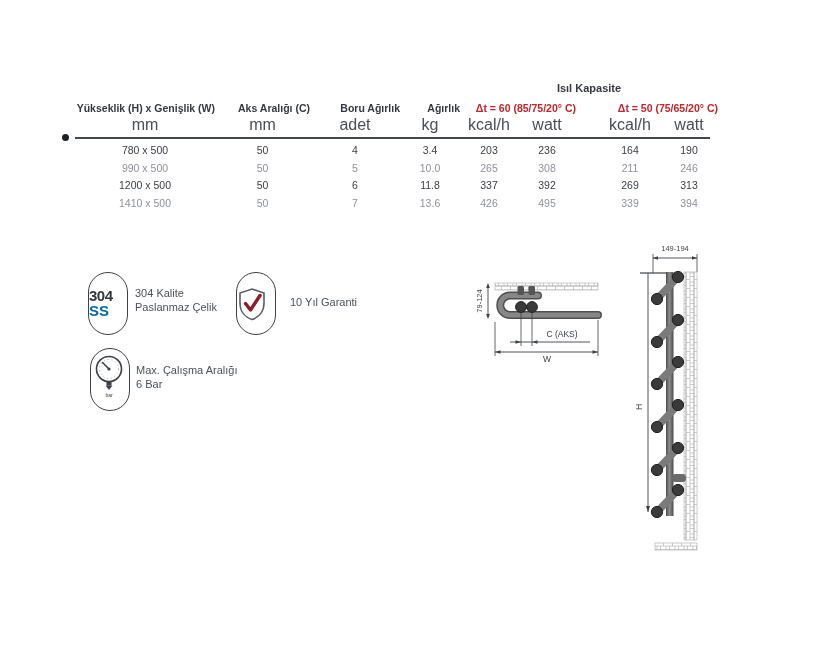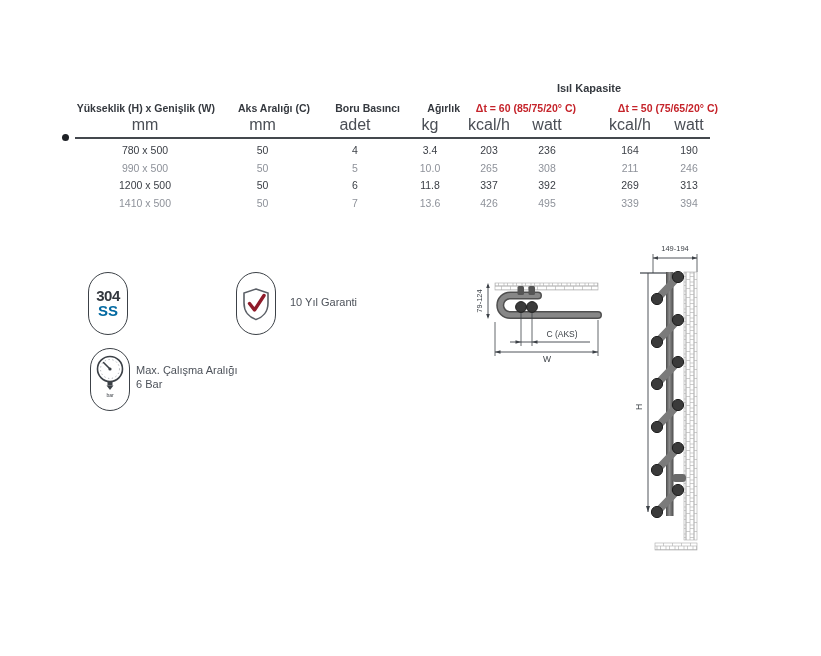--- a/index.html
+++ b/index.html
@@ -22,21 +22,21 @@
   .divider{position:absolute;top:55px;left:0;width:635px;height:2px;background:#44484e;}
   .bullet{position:absolute;top:52px;left:-13px;width:7px;height:7px;border-radius:50%;background:#1e2126;}
   .rows{position:absolute;top:60px;left:0;width:643px;}
   .row{position:relative;height:17.5px;}
   .cell{position:absolute;top:0;height:17.5px;line-height:17.5px;text-align:center;font-size:10.5px;}
   .row.dark .cell{color:#3a3e45;font-weight:normal;}
   .row.lite .cell{color:#8e929a;font-weight:normal;}
 
   
   .oval{position:absolute;width:40px;height:63px;border:1.6px solid #3c4147;border-radius:21px;
-        box-sizing:border-box;display:flex;flex-direction:column;align-items:center;justify-content:center;}
+        box-sizing:border-box;display:flex;flex-direction:column;justify-content:center;}
   .oval-304{left:88px;top:272px;}
   .t304{font-size:15px;font-weight:bold;color:#33373e;line-height:15px;letter-spacing:-0.5px;}
   .tss{font-size:15px;font-weight:bold;color:#0369a1;line-height:16px;}
   .oval-shield{left:236px;top:272px;}
   .oval-gauge{left:90px;top:348px;}
   .badge-text{position:absolute;font-size:11px;line-height:13.5px;color:#4d525a;}
   .bt1{left:135px;top:287px;}
   .bt2{left:290px;top:296px;}
   .bt3{left:136px;top:364px;}
 
@@ -48,21 +48,21 @@
 <body>
 
 <div class="page">
 
   <div class="tbl">
     <div class="grp-hdr">Isıl Kapasite</div>
 
     <div class="col-hdrs">
       <div class="ch c1">Yükseklik (H) x Genişlik (W)</div>
       <div class="ch c2">Aks Aralığı (C)</div>
-      <div class="ch c3">Boru Basıncı</div>
+      <div class="ch c3">Boru Ağırlık</div>
       <div class="ch c4">Ağırlık</div>
       <div class="ch red g1">Δt = 60 (85/75/20° C)</div>
       <div class="ch red g2">Δt = 50 (75/65/20° C)</div>
     </div>
 
     <div class="units">
       <div class="un c1">mm</div>
       <div class="un c2">mm</div>
       <div class="un c3">adet</div>
       <div class="un c4">kg</div>
@@ -115,20 +115,24 @@
         <div class="cell c6">495</div>
         <div class="cell c7">339</div>
         <div class="cell c8">394</div>
       </div>
     </div>
   </div>
 
   <div class="oval oval-304">
     <div class="t304">304</div>
     <div class="tss">SS</div>
+  </div>
+  <div class="badge-text bt1">
+    <div>304 Kalite</div>
+    <div>Paslanmaz Çelik</div>
   </div>
 
   <div class="oval oval-shield">
     <svg width="30" height="34" viewBox="0 0 30 34">
       <path d="M15 2 L27 6 V16 C27 25 21.5 30.5 15 32.5 C8.5 30.5 3 25 3 16 V6 Z" fill="#ffffff" stroke="#5a5f66" stroke-width="1.6"></path>
       <path d="M8.5 16.5 L13.5 23 L23 8.5" fill="none" stroke="#8f1b2a" stroke-width="3.4" stroke-linecap="round" stroke-linejoin="round"></path>
     </svg>
   </div>
   <div class="badge-text bt2">10 Yıl Garanti</div>
 

